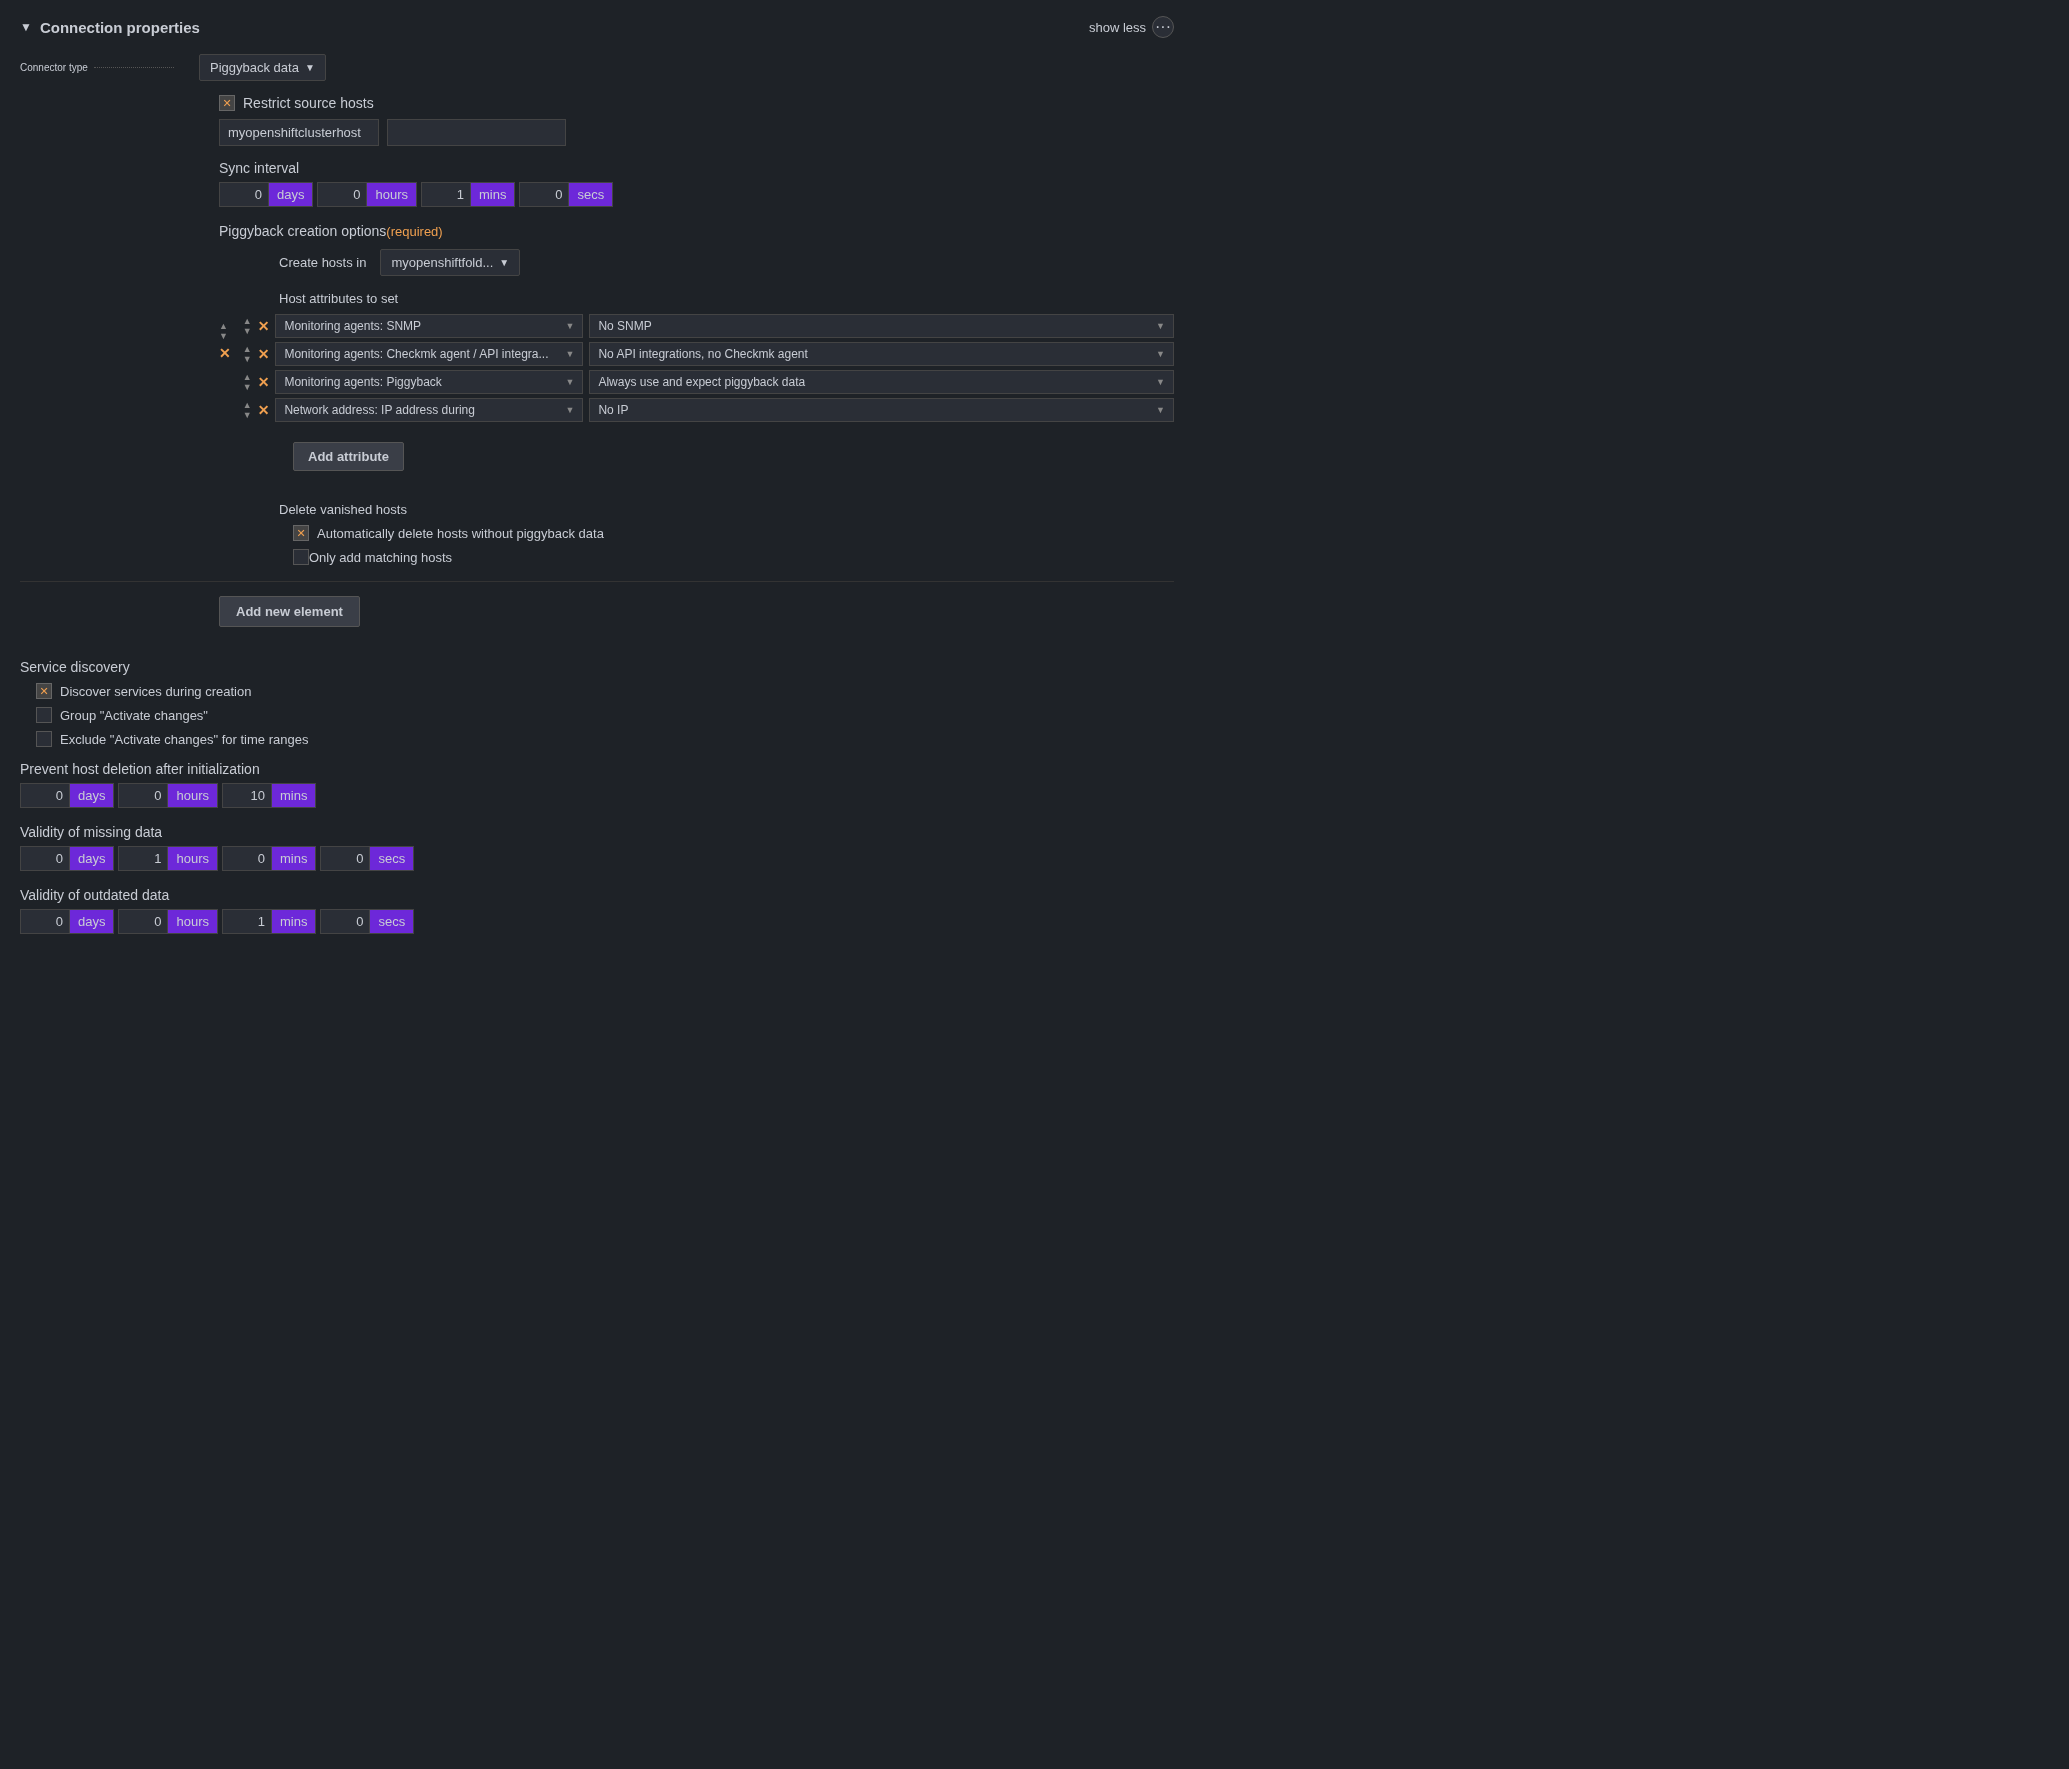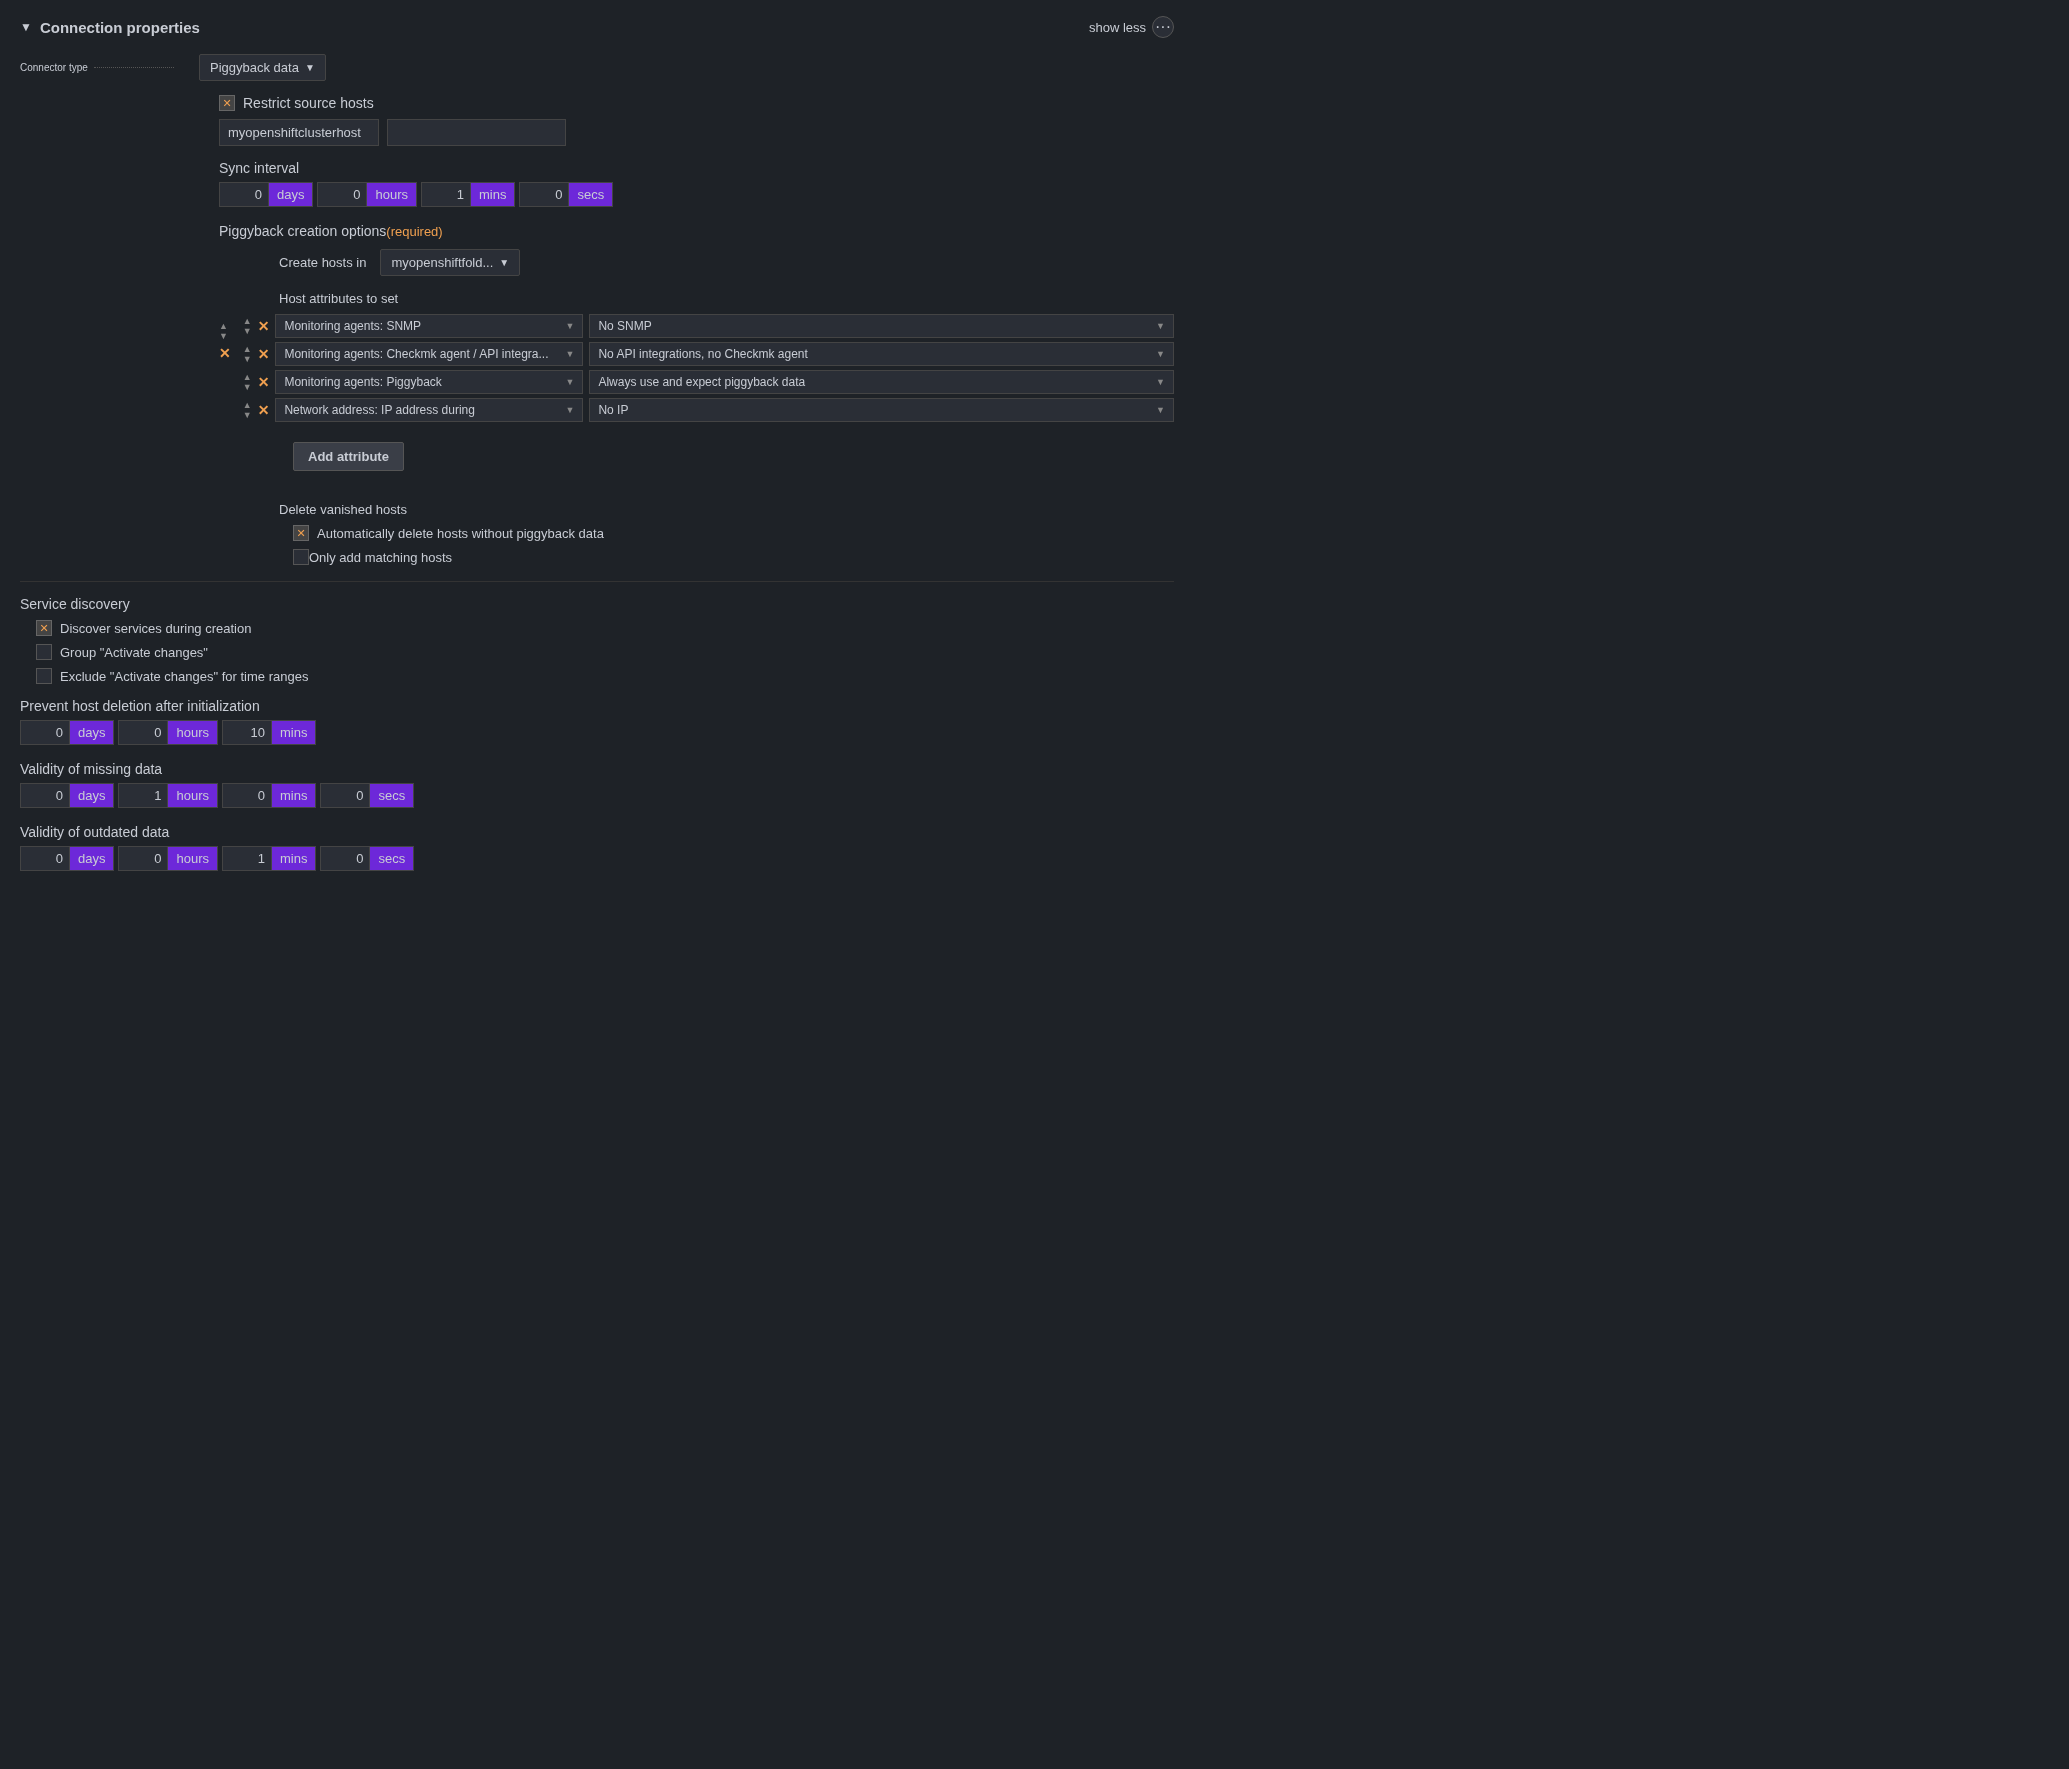--- a/index.html
+++ b/index.html
@@ -392,20 +392,25 @@
     <div class="checkbox-checked">✕</div>
     <span style="font-size:13px; color:#c8ccd4;">Automatically delete hosts without piggyback data</span>
   </div>
   <div style="display:flex; align-items:center; gap:0; margin-left:273px; margin-bottom:16px;">
     <div class="checkbox-unchecked"></div>
     <span style="font-size:13px; color:#c8ccd4;">Only add matching hosts</span>
   </div>
 
   <div class="section-divider"></div>
 
+  <div style="margin-left:199px; margin-bottom:16px;">
+    <button class="add-new-btn">
+      <span>Add new element</span>
+    </button>
+  </div>
 
   <div style="margin-bottom:8px;">
     <span style="font-size:14px; color:#c8ccd4;">Service discovery</span>
   </div>
   <div style="display:flex; align-items:center; gap:8px; margin-left:16px; margin-bottom:8px;">
     <div class="checkbox-checked">✕</div>
     <span style="font-size:13px; color:#c8ccd4;">Discover services during creation</span>
   </div>
   <div style="display:flex; align-items:center; gap:8px; margin-left:16px; margin-bottom:8px;">
     <div class="checkbox-unchecked"></div>

